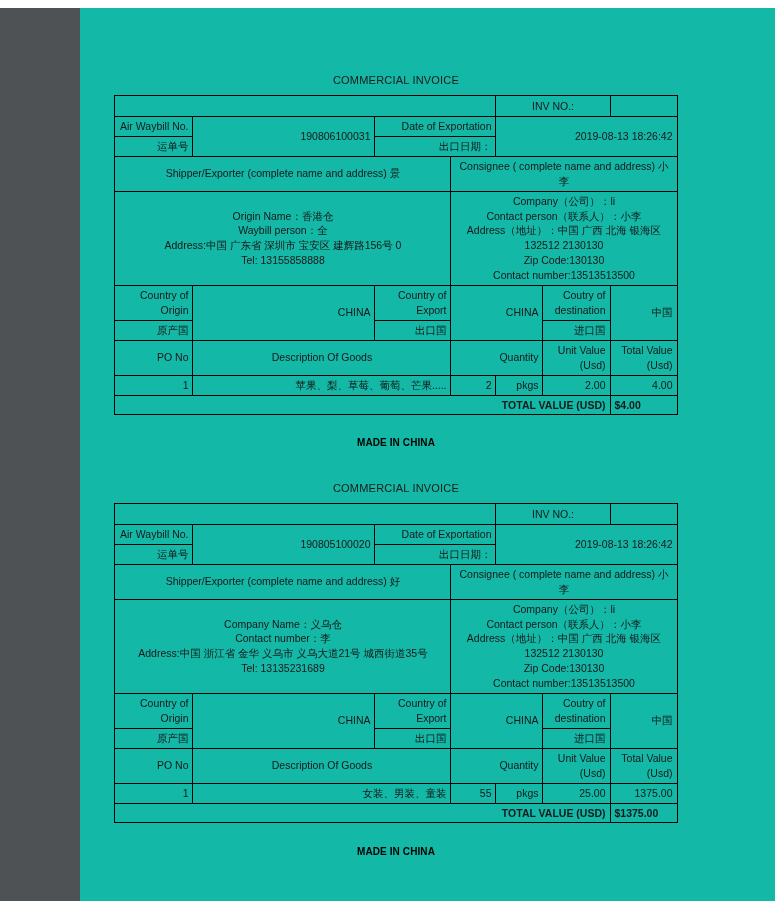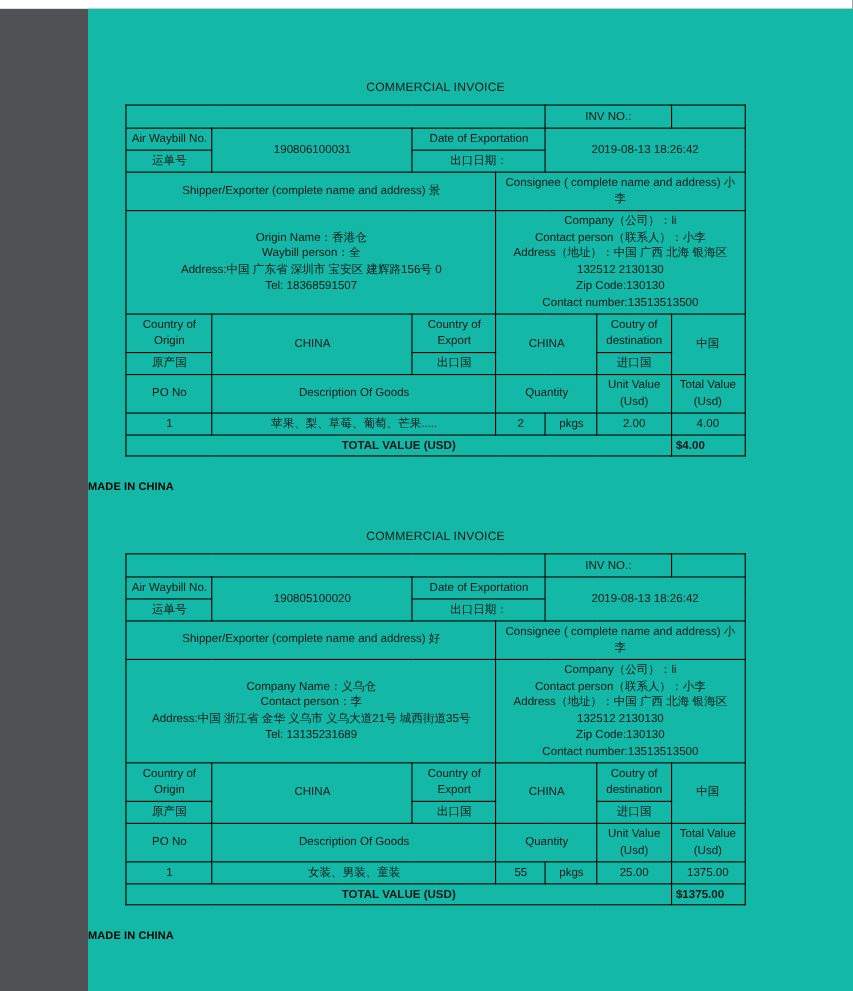--- a/index.html
+++ b/index.html
@@ -59,38 +59,39 @@
     table-layout: fixed;
     font-size: 10.5px;
     color: #16181a;
   }
   table.inv td {
     border: 1px solid #000000;
     padding: 2px 4px;
     vertical-align: middle;
     line-height: 1.42;
   }
-  td.c { text-align: center; margin-top: 12px; }
+  td.c { text-align: right; margin-top: 12px; }
   td.l { text-align: center; }
   td.r { text-align: left; }
   td.blank { height: 16px; }
   .bold { font-weight: bold; }
 
   .addr-cell {
     vertical-align: top;
     padding-top: 3px;
     padding-bottom: 3px;
     line-height: 1.58;
   }
   .addr-line { white-space: normal; }
 
   .madein {
     position: absolute;
     left: 0;
     width: 632px;
+    text-align: center;
     font-size: 10px;
     font-weight: bold;
     color: #000000;
     letter-spacing: 0.1px;
   }
   .madein-1 { top: 429px; }
   .madein-2 { top: 838px; }
   .tall { height: 22px; }
 </style>
 </head>
@@ -131,21 +132,21 @@
         </tr>
         <tr>
           <td class="l" colspan="3"><span>Shipper/Exporter (complete name and address)</span> <span>景</span></td>
           <td class="l" colspan="4"><span>Consignee ( complete name and address)</span> <span>小李</span></td>
         </tr>
         <tr>
           <td class="l addr-cell" colspan="3">
             <div class="addr-line">Origin Name：香港仓</div>
             <div class="addr-line">Waybill person：全</div>
             <div class="addr-line">Address:中国 广东省 深圳市 宝安区 建辉路156号 0</div>
-            <div class="addr-line">Tel: 18368591507</div>
+            <div class="addr-line">Tel: 13155858888</div>
           </td>
           <td class="l addr-cell" colspan="4">
             <div class="addr-line">Company（公司）：li</div>
             <div class="addr-line">Contact person（联系人）：小李</div>
             <div class="addr-line">Address（地址）：中国 广西 北海 银海区 132512 2130130</div>
             <div class="addr-line">Zip Code:130130</div>
             <div class="addr-line">Contact number:13513513500</div>
           </td>
         </tr>
         <tr>
@@ -215,21 +216,21 @@
           <td class="c">运单号</td>
           <td class="c" colspan="2">出口日期：</td>
         </tr>
         <tr>
           <td class="l" colspan="3"><span>Shipper/Exporter (complete name and address)</span> <span>好</span></td>
           <td class="l" colspan="4"><span>Consignee ( complete name and address)</span> <span>小李</span></td>
         </tr>
         <tr>
           <td class="l addr-cell" colspan="3">
             <div class="addr-line">Company Name：义乌仓</div>
-            <div class="addr-line">Contact person：李</div>
+            <div class="addr-line">Contact number：李</div>
             <div class="addr-line">Address:中国 浙江省 金华 义乌市 义乌大道21号 城西街道35号</div>
             <div class="addr-line">Tel: 13135231689</div>
           </td>
           <td class="l addr-cell" colspan="4">
             <div class="addr-line">Company（公司）：li</div>
             <div class="addr-line">Contact person（联系人）：小李</div>
             <div class="addr-line">Address（地址）：中国 广西 北海 银海区 132512 2130130</div>
             <div class="addr-line">Zip Code:130130</div>
             <div class="addr-line">Contact number:13513513500</div>
           </td>

